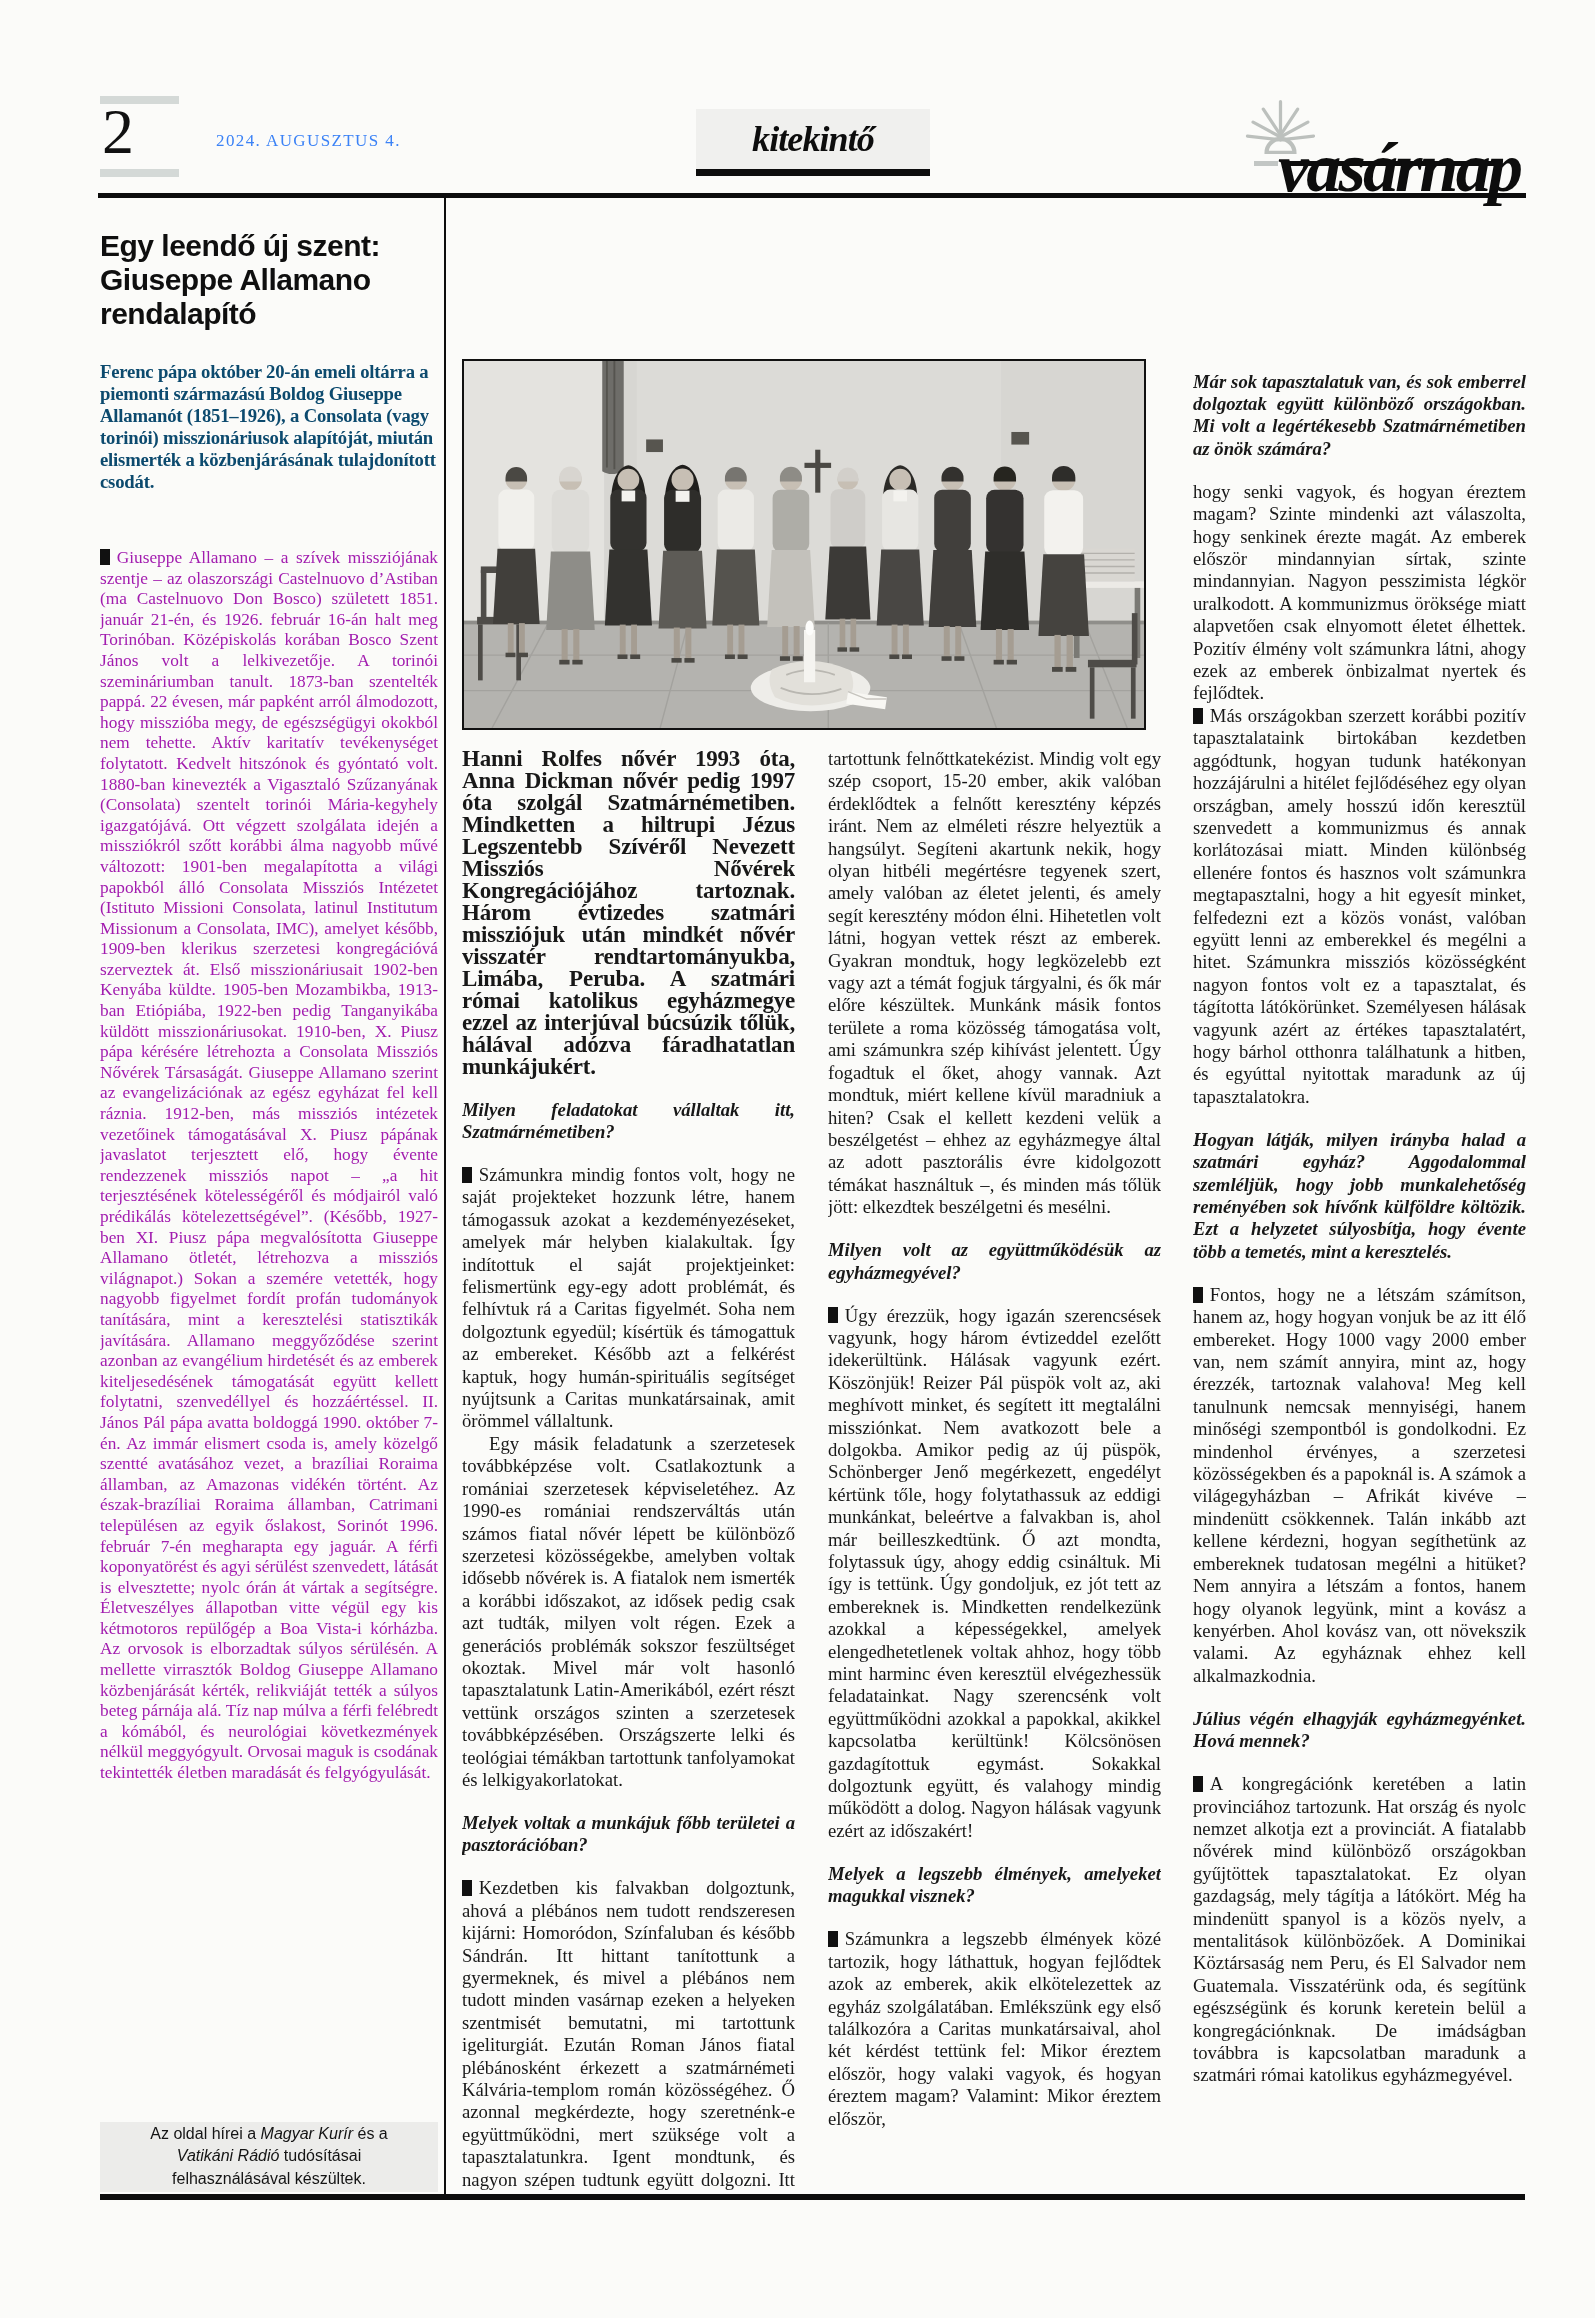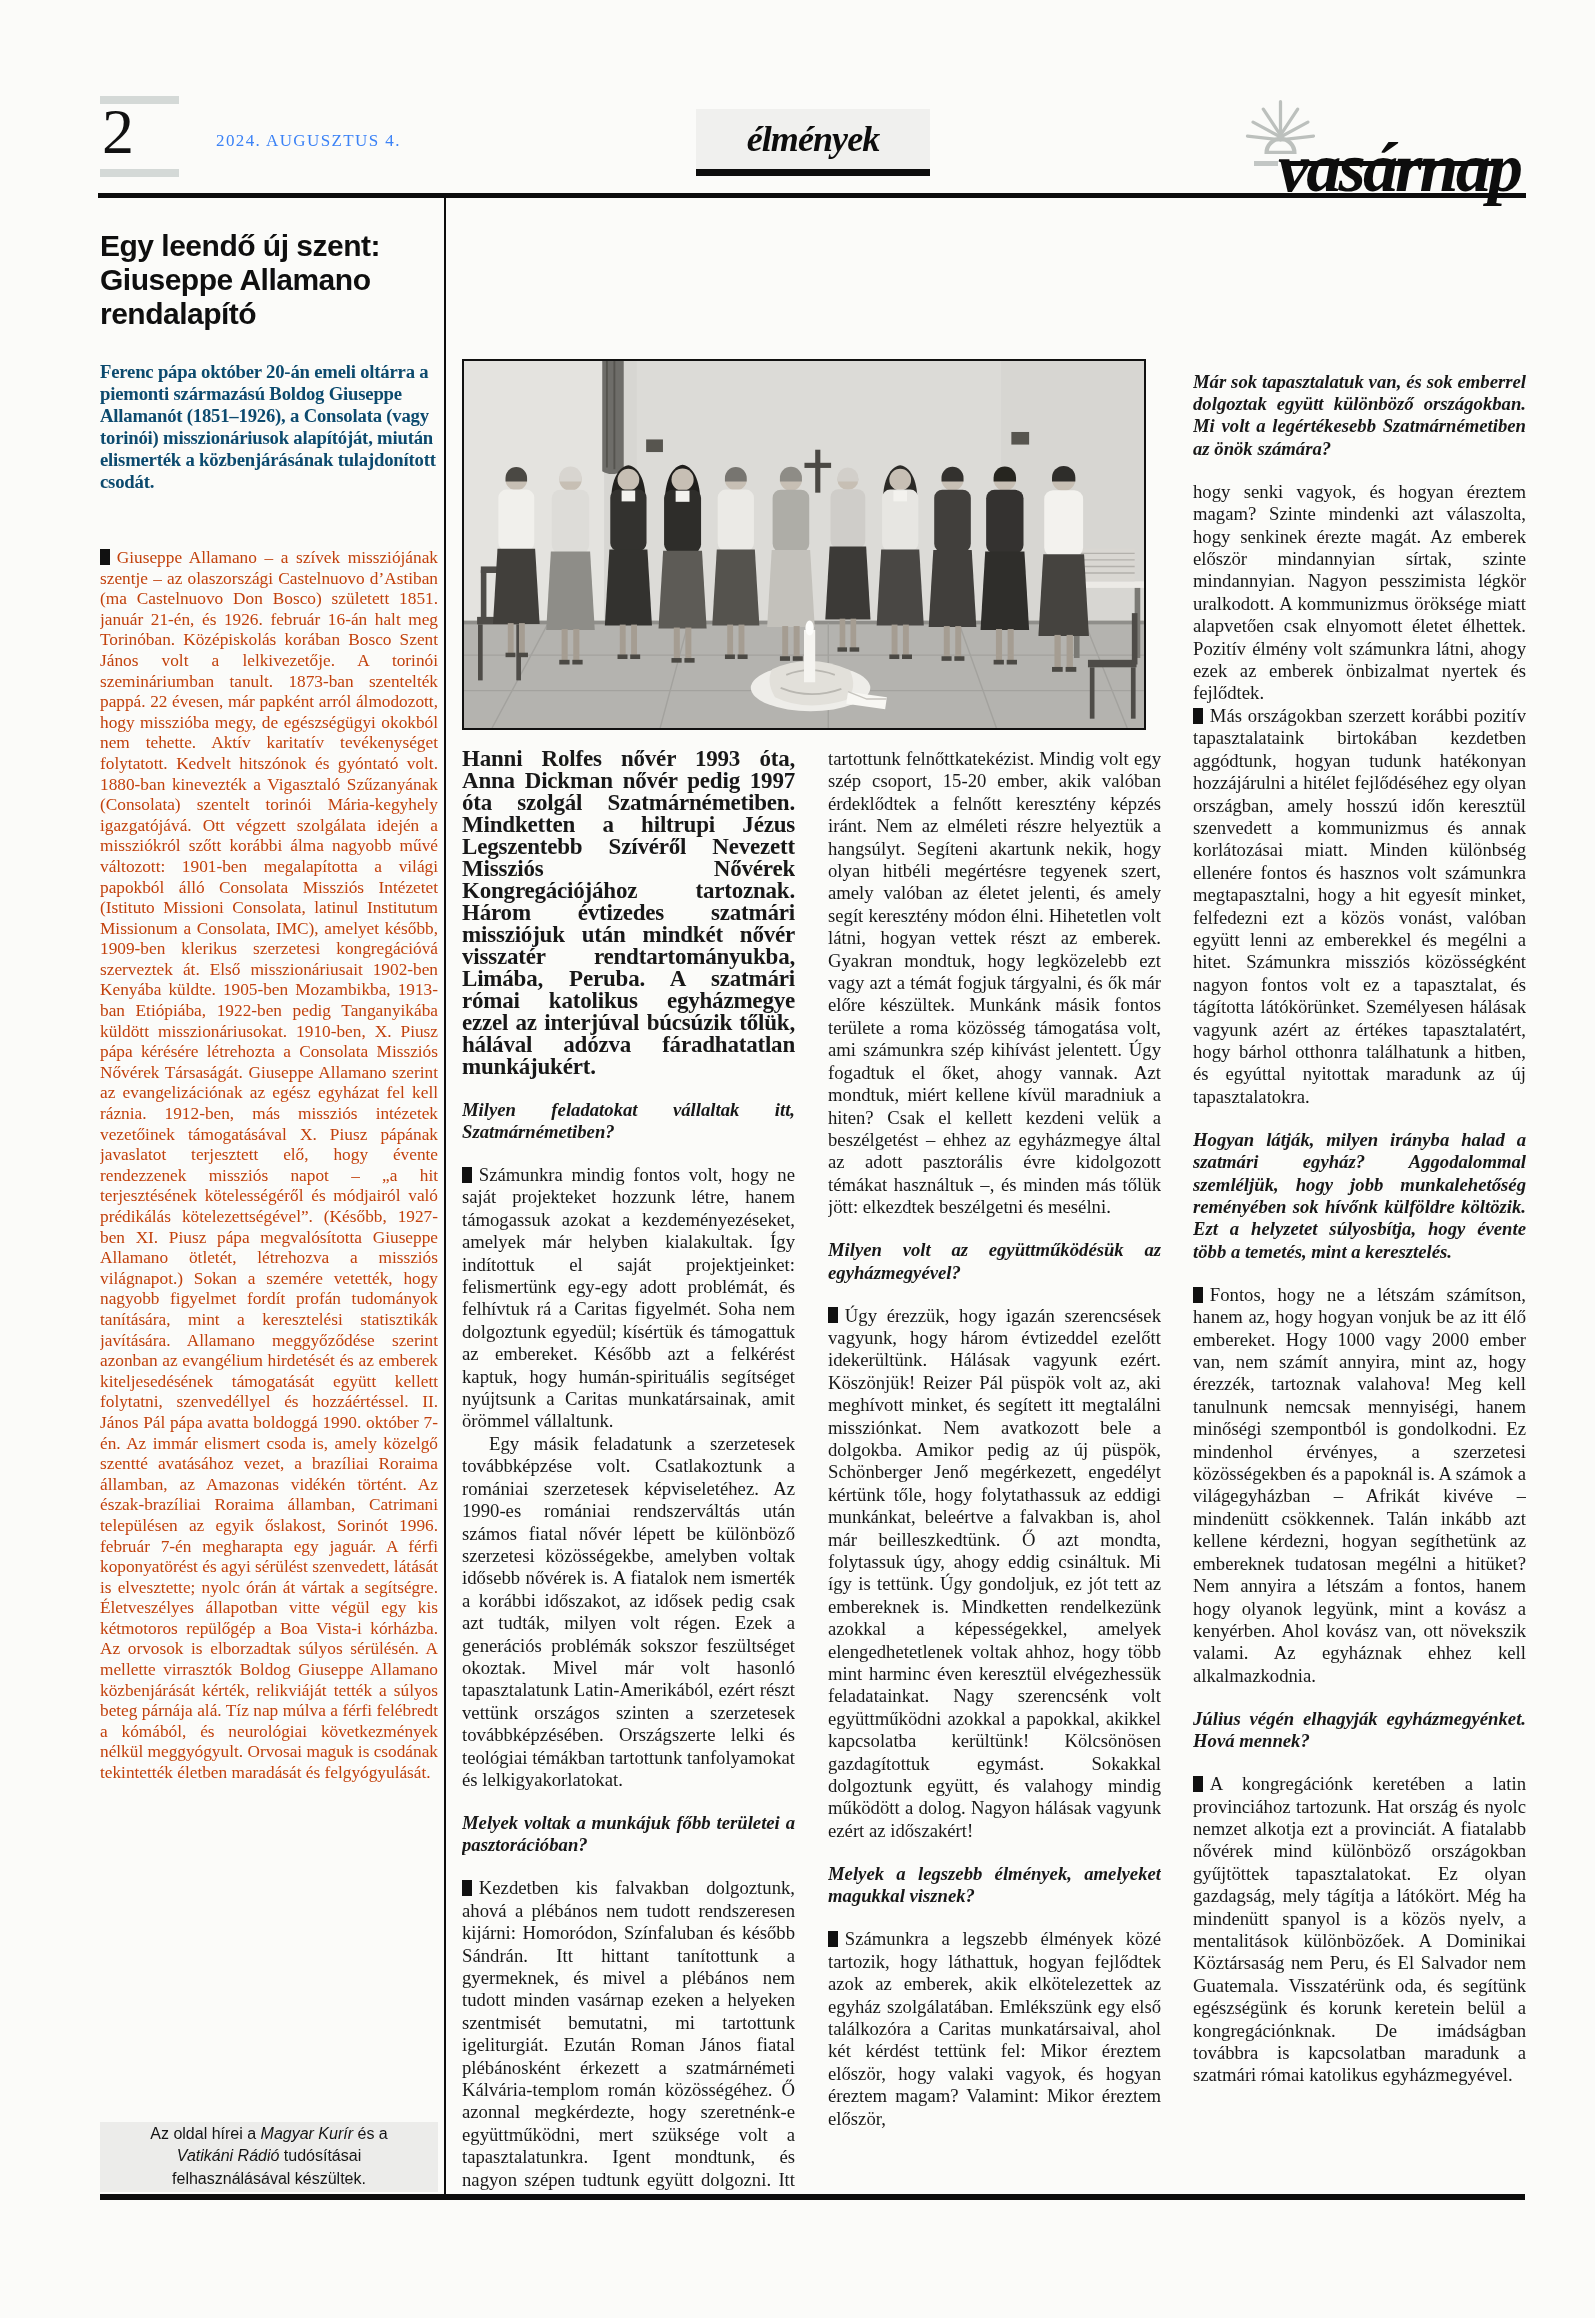--- a/index.html
+++ b/index.html
@@ -21,21 +21,21 @@
   .brand-underline-gray{position:absolute;left:1254px;top:161px;width:24px;height:4.7px;background:#c2c6c4;z-index:1;}
   .top-rule{position:absolute;left:98px;top:193px;width:1428px;height:5.1px;background:#0d0d0d;}
   .vdivider{position:absolute;left:444px;top:193px;width:1.9px;height:2006px;background:#0d0d0d;}
   .bottom-rule{position:absolute;left:100px;top:2194px;width:1425px;height:6px;background:#0d0d0d;}
   
   .sb-title{position:absolute;left:100px;top:229px;width:338px;
         font:700 30px/34px "Liberation Sans",sans-serif;letter-spacing:-0.5px;white-space:pre-line;color:#0f0f0f;}
   .sb-lead{position:absolute;left:100px;top:361px;width:338px;
         font:700 18.7px/22px "Liberation Serif",serif;letter-spacing:-0.2px;text-align:left;color:#0c4a6e;}
   .sb-body{position:absolute;left:100px;top:548px;width:338px;height:1561px;overflow:hidden;
-        font:400 17.3px/20.6px "Liberation Serif",serif;text-align:justify;color:#c2410c;}
+        font:400 17.3px/20.6px "Liberation Serif",serif;text-align:justify;color:#a21caf;}
   .marker{display:inline-block;width:9.8px;height:16px;background:#111;margin-right:7px;
         vertical-align:-1.9px;}
   .sb-credit{position:absolute;left:100px;top:2122px;width:338px;height:70px;background:#ececea;
         box-sizing:border-box;padding:1px 24px;text-align:center;
         font:400 16px/22.4px "Liberation Sans",sans-serif;color:#141414;}
   .sb-credit i{font-style:italic;}
   
   .headline{position:absolute;left:462px;top:216px;width:1064px;text-align:right;
         font:700 42px/62px "Liberation Serif",serif;letter-spacing:-1.4px;color:#0c0c0c;}
   .photo-frame{position:absolute;left:462px;top:359px;width:684px;height:371px;
@@ -56,21 +56,21 @@
 
 <div class="page">
 
   <div class="hbar" style="left:100px;top:96px;"></div>
   <div class="pagenum">2</div>
   <div class="hbar" style="left:100px;top:169px;"></div>
 
   <div class="date">2024. AUGUSZTUS 4.</div>
 
   <div class="section-box">
-    <span class="txt">élmények</span>
+    <span class="txt">kitekintő</span>
   </div>
   <div class="section-underline"></div>
 
   <div class="brand-sun">
     <svg width="79" height="61" viewBox="0 0 170 130">
       <g stroke="#bcc0bd" stroke-width="7" stroke-linecap="round" fill="none">
         <line x1="85" y1="88" x2="85" y2="18"></line>
         <line x1="85" y1="90" x2="48" y2="34"></line>
         <line x1="85" y1="90" x2="122" y2="34"></line>
         <line x1="85" y1="94" x2="26" y2="62"></line>

